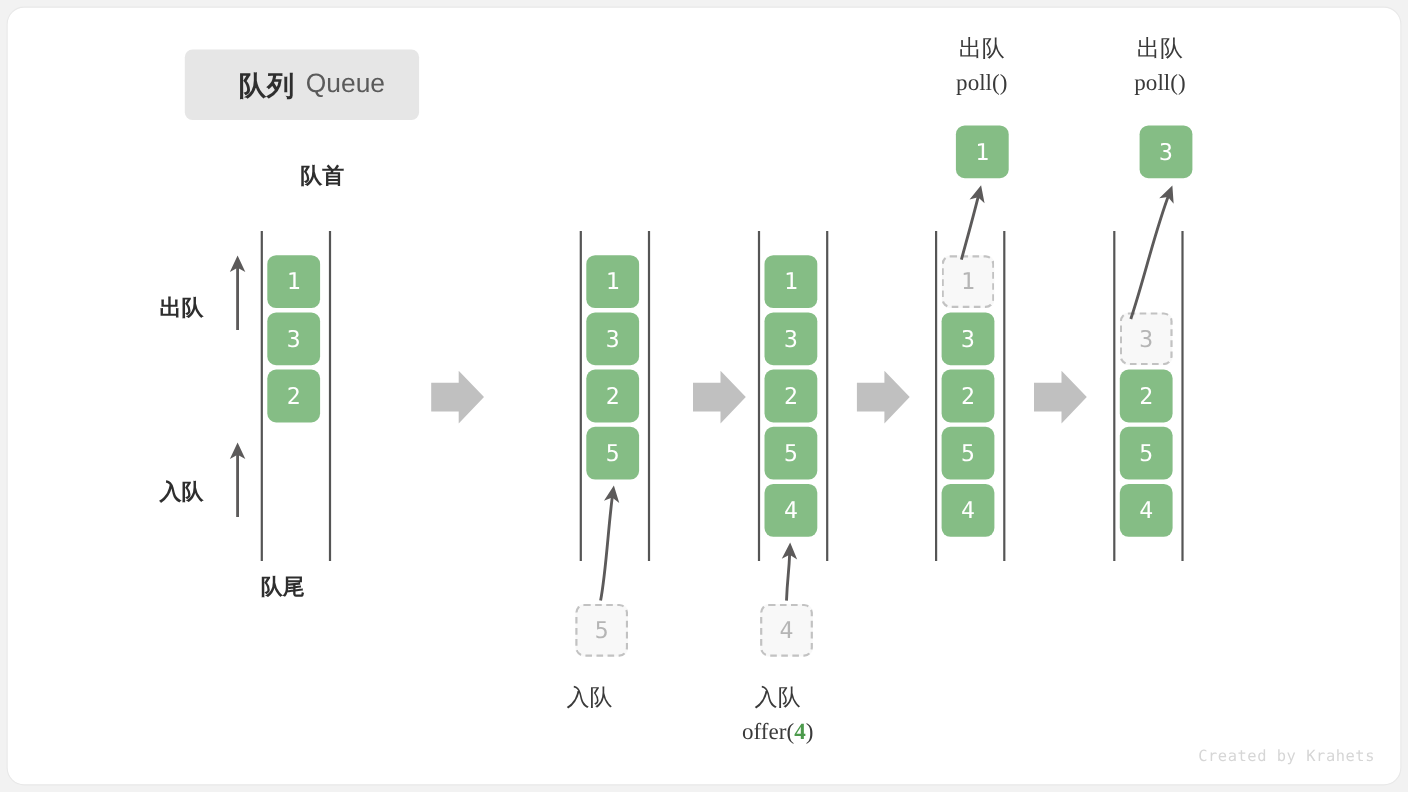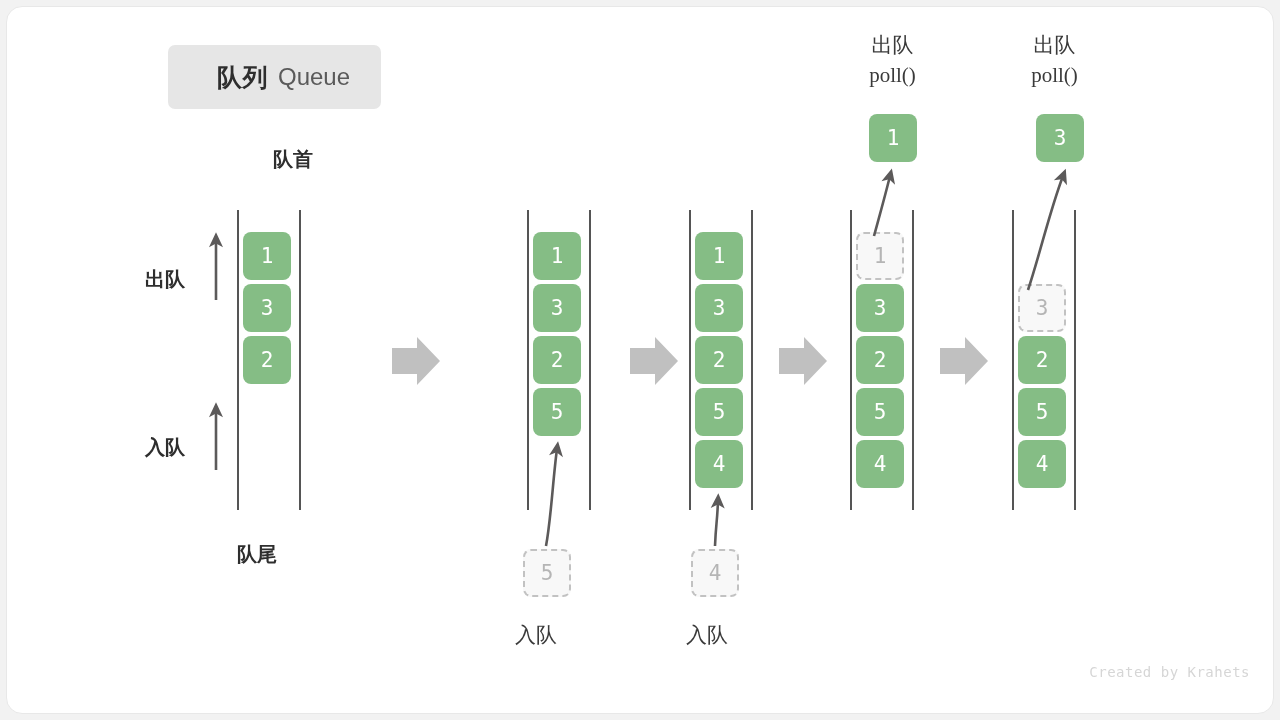--- a/index.html
+++ b/index.html
@@ -157,21 +157,21 @@
   }
   .op-label .op-arg {
     color: #4c9a4c;
     font-weight: bold;
   }
 
   
   .footer {
     position: absolute;
     right: 30px;
-    bottom: 40px;
+    bottom: 24px;
     font-family: "DejaVu Sans Mono", "Liberation Mono", monospace;
     font-size: 14px;
     color: #d6d6d6;
     letter-spacing: 0.5px;
   }
 
   svg.overlay {
     position: absolute;
     left: 0;
     top: 0;
@@ -185,21 +185,21 @@
 
 <div id="canvas">
   <div class="card"></div>
 
   <div class="title-badge">
     <span class="title-cn">队列</span>
     <span class="title-en">Queue</span>
   </div>
 
   <div class="lbl" style="left:237px; top:146px;margin-left:36px;">队首</div>
-  <div class="lbl" style="left:237px; top:541px;">队尾</div>
+  <div class="lbl" style="left:237px; top:520px;">队尾</div>
   <div class="lbl" style="left:145px; top:266px;">出队</div>
   <div class="lbl" style="left:145px; top:434px;">入队</div>
 
   <div class="queue" style="left:237px; top:210px;">
     <div class="rail left"></div>
     <div class="rail right"></div>
     <div class="cells">
       <div class="cell filled">1</div>
       <div class="cell filled">3</div>
       <div class="cell filled">2</div>
@@ -228,20 +228,21 @@
       <div class="cell filled">1</div>
       <div class="cell filled">3</div>
       <div class="cell filled">2</div>
       <div class="cell filled">5</div>
       <div class="cell filled">4</div>
     </div>
   </div>
   <div class="float-cell ghost" style="left:691px; top:549px;">4</div>
   <div class="op-label" style="left:612px; top:620px; width:190px;">
     <div class="op-cn">入队</div>
+    <div class="op-code"><span>offer(</span><span class="op-arg">4</span><span>)</span></div>
   </div>
 
   <div class="queue" style="left:850px; top:210px;">
     <div class="rail left"></div>
     <div class="rail right"></div>
     <div class="cells">
       <div class="cell ghost">1</div>
       <div class="cell filled">3</div>
       <div class="cell filled">2</div>
       <div class="cell filled">5</div>

